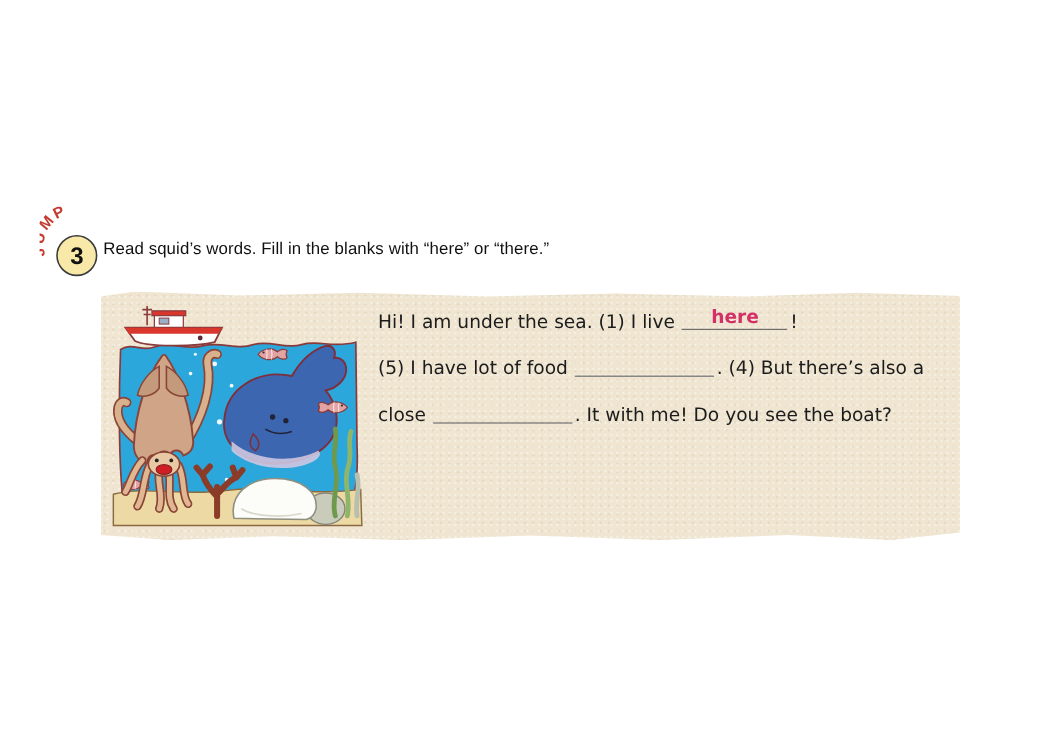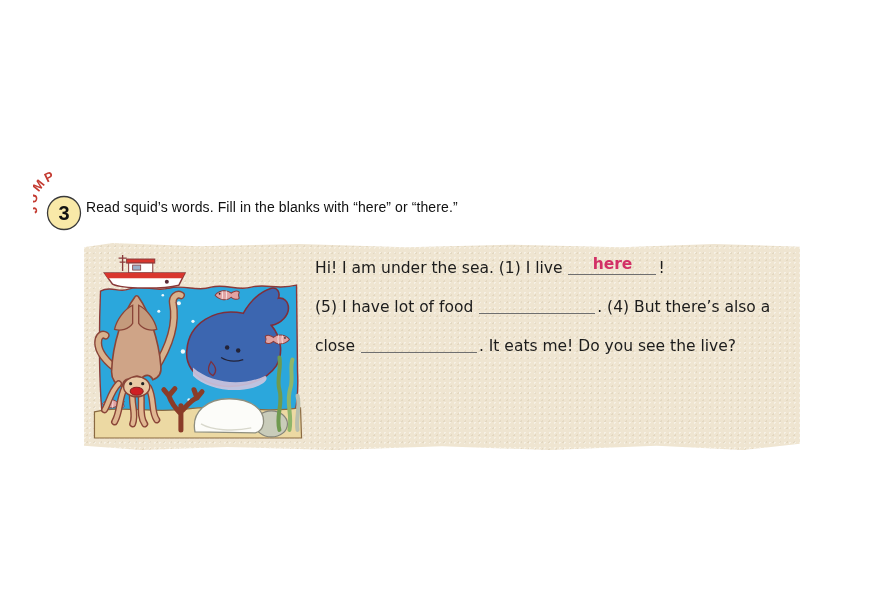--- a/index.html
+++ b/index.html
@@ -185,17 +185,17 @@
     </svg>
 
     <div class="passage">
       <div class="line">
         <span>Hi! I am under the sea. (1) I live</span><span class="blank w1"><span class="answer">here</span></span><span>!</span>
       </div>
       <div class="line">
         <span>(5) I have lot of food</span><span class="blank w2"></span><span>. (4) But there’s also a</span>
       </div>
       <div class="line">
-        <span>close</span><span class="blank w2"></span><span>. It eats me! Do you see the live?</span>
+        <span>close</span><span class="blank w2"></span><span>. It with me! Do you see the boat?</span>
       </div>
     </div>
   </div>
 </div>
 
 </body></html>

